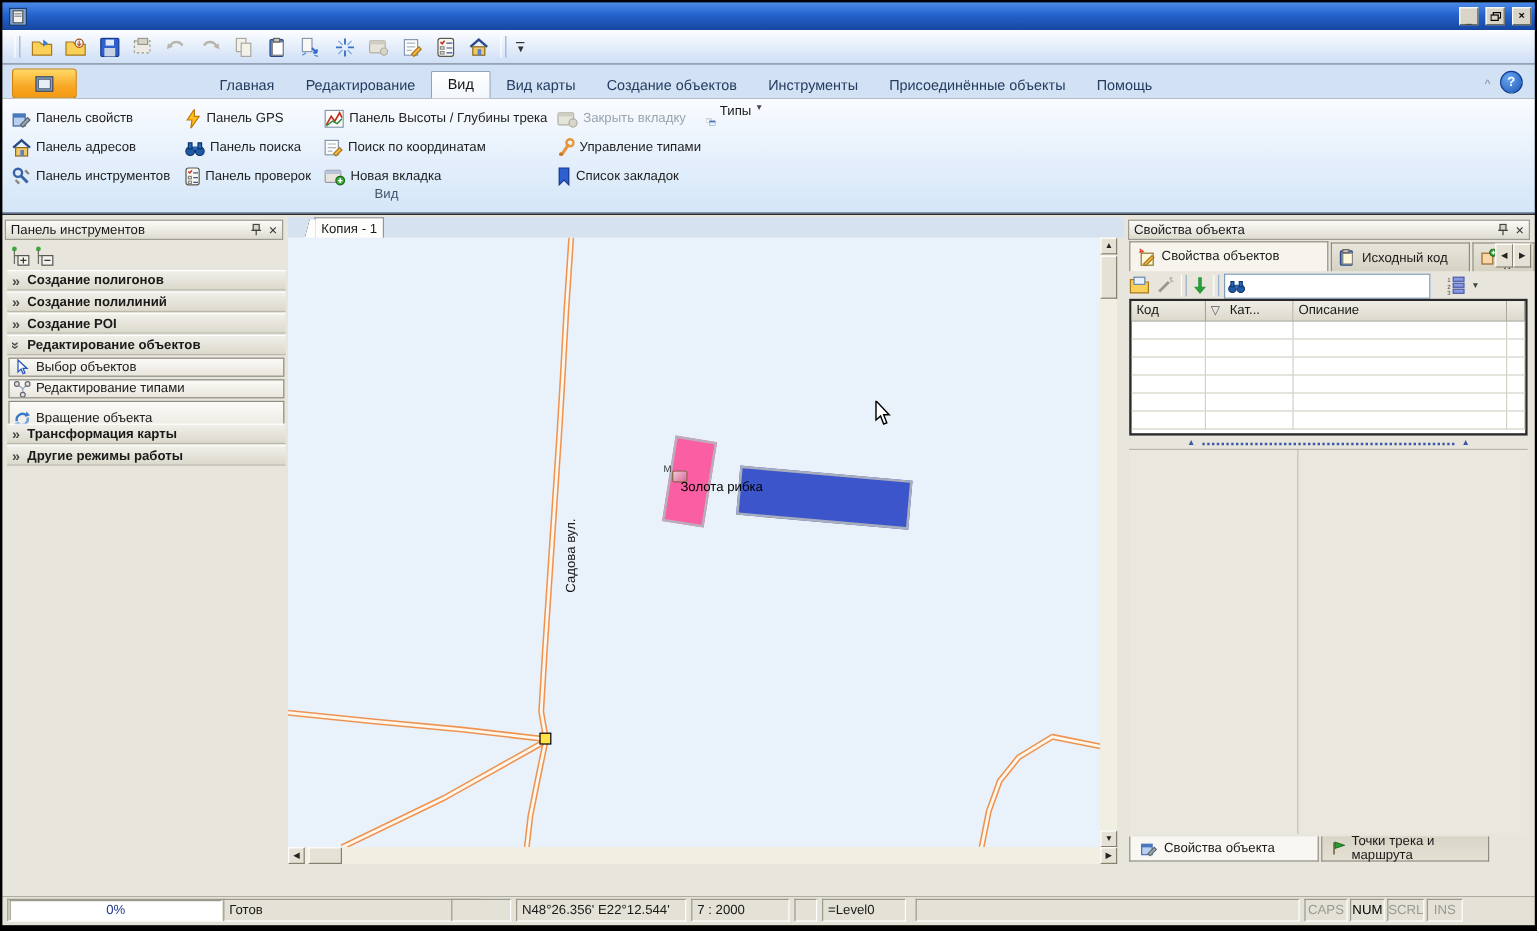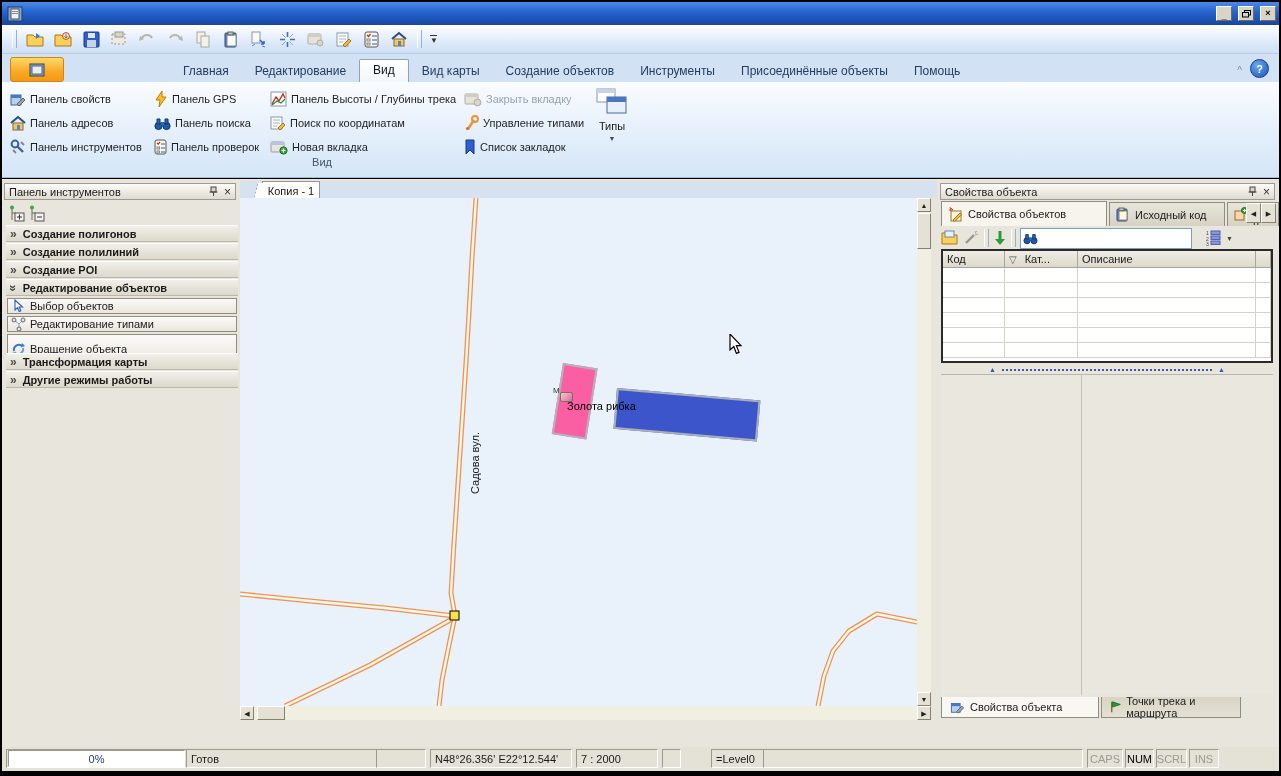--- a/index.html
+++ b/index.html
@@ -293,21 +293,21 @@
         </svg>
         <span>Управление типами</span>
       </div>
     <div class="ritem" style="left:462px;top:56px">
         <svg width="12" height="16" viewBox="0 0 12 16">
           <path d="M2 1 h8 v14 L6 11 2 15 z" fill="#2e5fd0" stroke="#16ale"></path>
           <path d="M2 1 h8 v14 L6 11 2 15 z" fill="#2e5fd0" stroke="#173a8a"></path>
         </svg>
         <span>Список закладок</span>
       </div>
-    <div style="position:absolute;left:586px;top:5px;width:48px;height:66px;display:flex;flex-direction:column;align-items:center;gap:3px">
+    <div style="position:absolute;left:586px;top:5px;width:48px;height:66px;display:flex;flex-direction:row;align-items:flex-start;gap:3px">
       <svg width="34" height="30" viewBox="0 0 34 30">
           <rect x="2" y="2" width="18" height="13" fill="#fff" stroke="#8a98a8"></rect>
           <rect x="2" y="2" width="18" height="4" fill="#c8d4e2"></rect>
           <rect x="12" y="10" width="19" height="16" fill="#e8f0fa" stroke="#4a6a9a"></rect>
           <rect x="12" y="10" width="19" height="5" fill="#4a78c0"></rect>
         </svg>
       <span>Типы</span>
       <span style="font-size:7px;color:#445">▼</span>
     </div>
     <div class="glabel">Вид</div>
@@ -589,21 +589,21 @@
 
   <div class="a statusbar">
     <div class="scell" style="left:4px;width:181px;padding:1px">
       <div class="f" style="width:100%;height:100%;background:#fff;border:1px solid;border-color:#9c9a8c #fff #fff #9c9a8c;justify-content:center;color:#283a8e">0%</div>
     </div>
     <div class="scell" style="left:184px;width:215px">Готов</div>
     <div class="scell" style="left:374px;width:50px"></div>
     <div class="scell" style="left:428px;width:142px">N48°26.356' E22°12.544'</div>
     <div class="scell" style="left:574px;width:82px">7 : 2000</div>
     <div class="scell" style="left:660px;width:19px"></div>
-    <div class="scell" style="left:709px;width:70px">=Level0</div>
+    <div class="scell" style="left:683px;width:70px">=Level0</div>
     <div class="scell" style="left:761px;width:320px"></div>
     <div class="scell kbd" style="left:1085px;width:36px">CAPS</div>
     <div class="scell kbd on" style="left:1123px;width:29px">NUM</div>
     <div class="scell kbd" style="left:1154px;width:31px">SCRL</div>
     <div class="scell kbd" style="left:1187px;width:30px">INS</div>
   </div>
 
 </div>
 
 </body></html>

